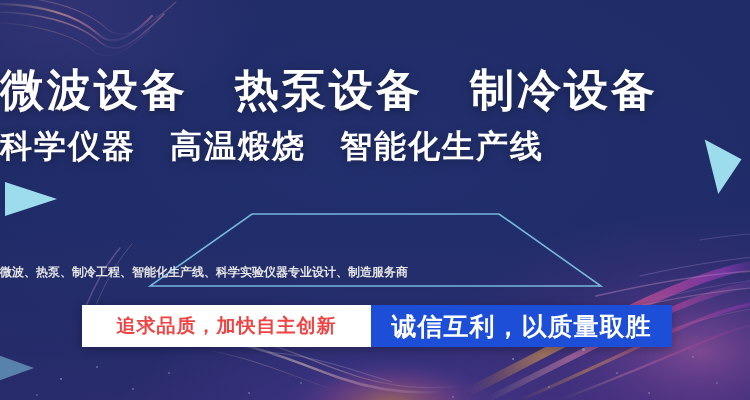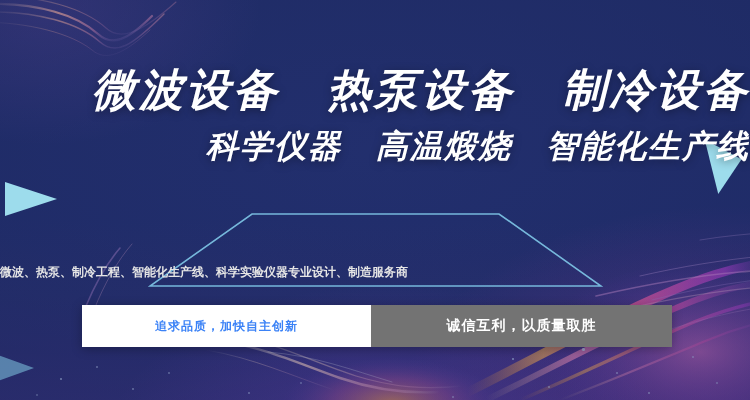--- a/index.html
+++ b/index.html
@@ -65,28 +65,27 @@
     left:-10px; top:352px;
     border-top:16px solid transparent;
     border-bottom:16px solid transparent;
     border-left:44px solid rgba(130,200,225,0.55);
   }
 
   
   .headline {
     position:absolute;
     left:0; right:0; top:62px;
-    text-align:right;
+    text-align:left;
     color:#ffffff;
     font-weight:700;
     line-height:56px;
     letter-spacing:1px;
     text-shadow:0 2px 8px rgba(0,0,0,0.35);
     z-index:6;
-    font-style:italic;
   }
   .headline .line { display:block; white-space:nowrap; }
   .headline .line1 { font-size:44px; letter-spacing:3px; }
   .headline .line2 { font-size:32px; letter-spacing:2px; }
 
   
   .frame {
     position:absolute;
     left:148px; top:212px;
     width:455px; height:76px;
@@ -125,31 +124,31 @@
     position:absolute;
     left:82px; top:305px;
     width:590px; height:42px;
     display:flex;
     z-index:8;
     box-shadow:0 2px 10px rgba(0,0,0,0.28);
   }
   .slogan-left {
     width:289px;
     background:#ffffff;
-    color:#3b82f6;
+    color:#ef4444;
     display:flex; align-items:center; justify-content:center;
-    font-size:12px; font-weight:700; letter-spacing:1px;
+    font-size:19px; font-weight:700; letter-spacing:1px;
     white-space:nowrap;
   }
   .slogan-right {
     flex:1;
-    background:#737373;
+    background:#1d4ed8;
     color:#ffffff;
     display:flex; align-items:center; justify-content:center;
-    font-size:14px; font-weight:700; letter-spacing:1px;
+    font-size:25px; font-weight:700; letter-spacing:1px;
     white-space:nowrap;
   }
 </style>
 </head>
 <body>
 
 <div id="banner">
 
   <div class="bg-base"></div>
 

